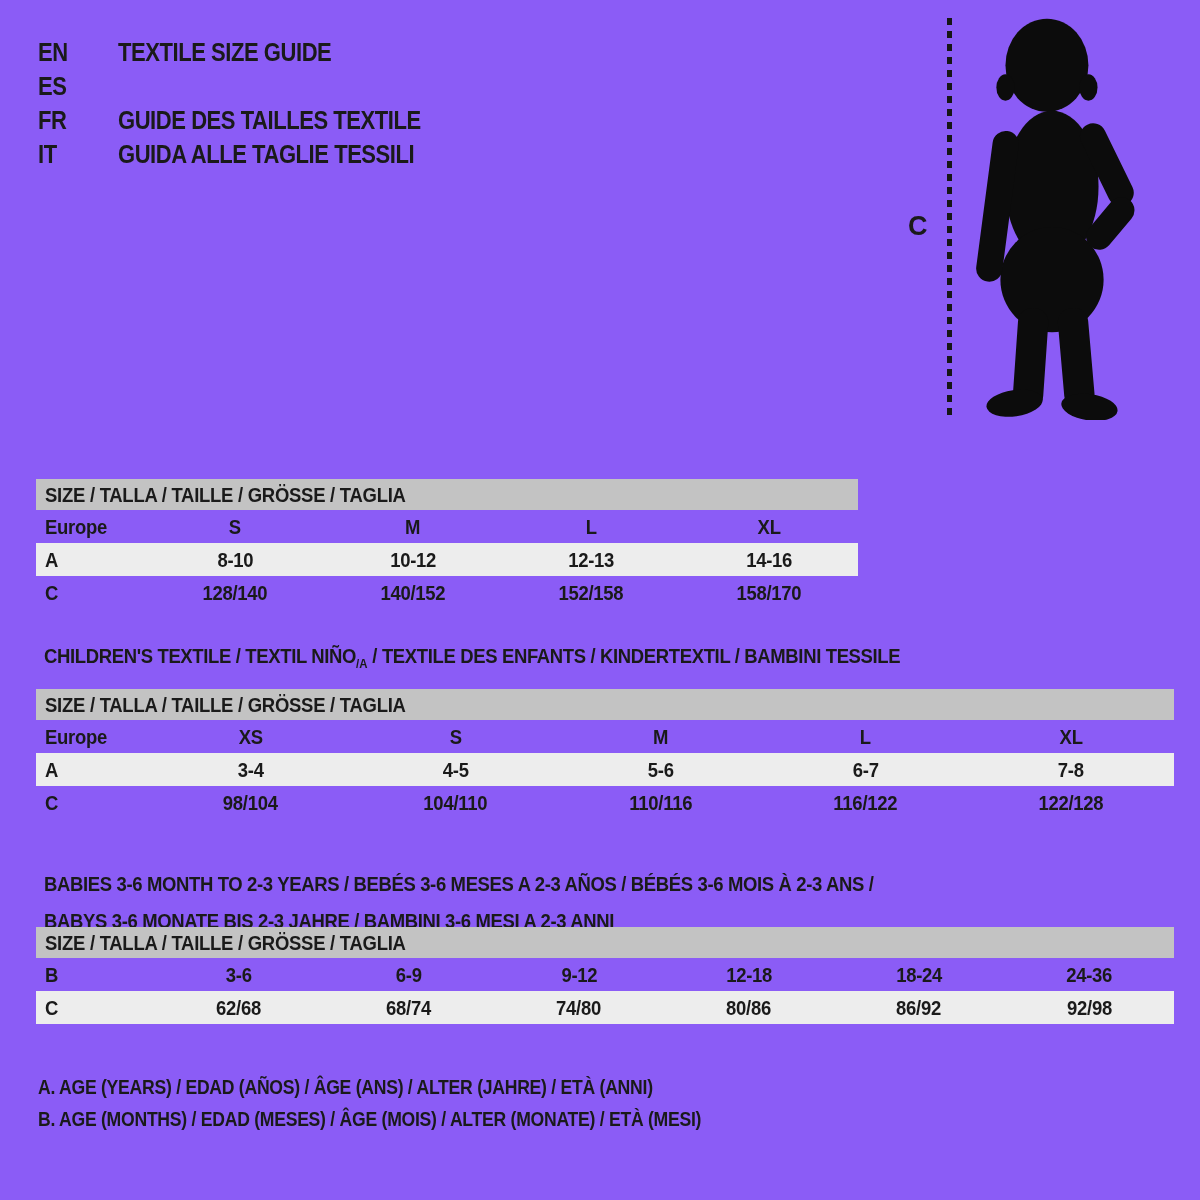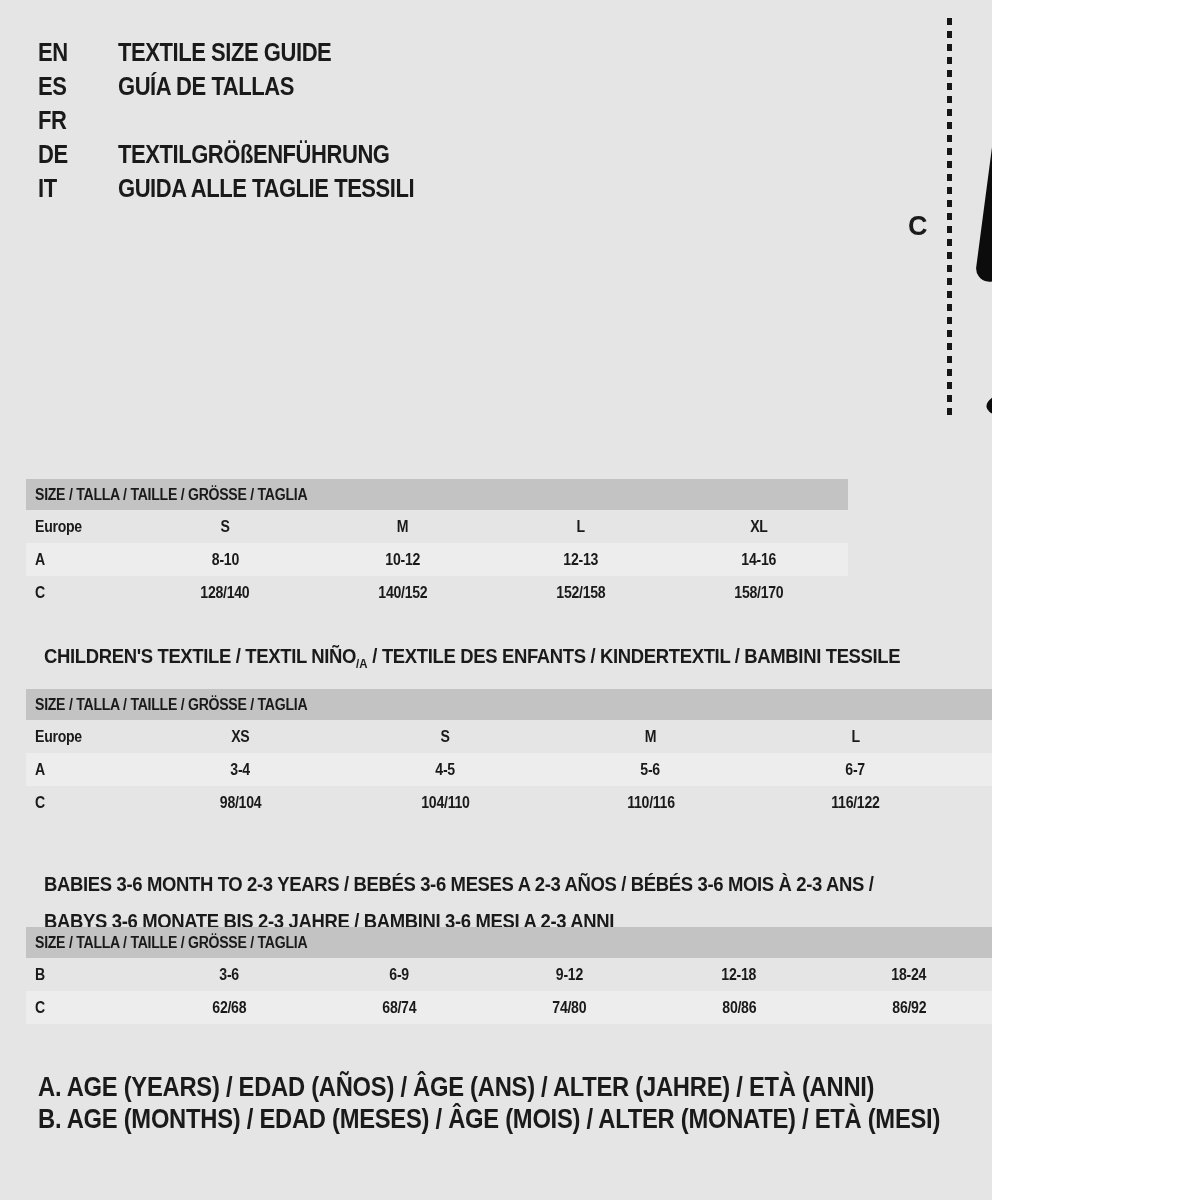--- a/index.html
+++ b/index.html
@@ -1,18 +1,18 @@
 <!DOCTYPE html>
 <html><head>
 <meta charset="utf-8">
 <style>
   html,body{margin:0;padding:0;background:#ffffff;}
   .canvas{
-    position:relative;width:992px;height:1200px;overflow:hidden;
-    background:#e5e5e5;color:#1a1a1a;
+    position:relative;width:1200px;height:1200px;overflow:hidden;
+    background:#8b5cf6;color:#1a1a1a;
     font-family:"Liberation Sans",sans-serif;font-weight:700;
   }
   
   .cond{display:inline-block;transform:scaleX(.88);transform-origin:left center;white-space:nowrap;}
   .cond-c{display:inline-block;transform:scaleX(.88);transform-origin:center center;white-space:nowrap;}
 
   
   .lang{position:absolute;left:38px;top:35px;}
   .lang-row{display:flex;align-items:center;height:34px;font-size:25px;letter-spacing:-.5px;}
   .lang-code{width:80px;flex:0 0 80px;}
@@ -25,55 +25,51 @@
   .measure-label{position:absolute;left:908px;top:211px;font-size:27px;}
   .silhouette{position:absolute;left:966px;top:14px;width:172px;height:406px;}
 
   
   .sec-title{position:absolute;left:44px;font-size:21px;letter-spacing:-.4px;line-height:24px;}
   .sec-title.two-line{line-height:37px;margin-top:20px;}
   .sub-sm{font-size:13px;vertical-align:-5px;letter-spacing:0;}
 
   
   .size-table{
-    position:absolute;left:26px;border-collapse:collapse;table-layout:fixed;
-    font-size:16px;letter-spacing:-.3px;color:#1a1a1a;
+    position:absolute;left:36px;border-collapse:collapse;table-layout:fixed;
+    font-size:21px;letter-spacing:-.3px;color:#1a1a1a;
   }
   .size-table td{padding:0;height:33px;text-align:center;vertical-align:middle;overflow:hidden;}
   .size-table td.lbl{text-align:left;padding-left:9px;margin-top:40px;}
   .size-table tr.bar td{background:#c3c3c3;height:31px;text-align:left;padding-left:9px;}
   .size-table tr.stripe td{background:#ededed;}
   .t-junior{top:479px;width:822px;}
   .t-children{top:689px;width:1138px;}
   .t-babies{top:927px;width:1138px;}
 
   
-  .legend{position:absolute;left:38px;top:1071px;font-size:27px;letter-spacing:-.3px;}
+  .legend{position:absolute;left:38px;top:1071px;font-size:20px;letter-spacing:-.3px;}
   .legend-line{height:32px;display:flex;align-items:center;}
 </style>
 </head>
 <body>
 
 <div class="canvas">
 
   <section class="lang">
     <div class="lang-row">
       <span class="lang-code"><span class="cond">EN</span></span>
       <span class="lang-title"><span class="cond">TEXTILE SIZE GUIDE</span></span>
     </div>
     <div class="lang-row">
       <span class="lang-code"><span class="cond">ES</span></span>
-      <span class="lang-title"><span class="cond">GUÍA DE TALLAS</span></span>
     </div>
     <div class="lang-row">
       <span class="lang-code"><span class="cond">FR</span></span>
-    </div>
-    <div class="lang-row">
-      <span class="lang-code"><span class="cond">DE</span></span>
-      <span class="lang-title"><span class="cond">TEXTILGRÖßENFÜHRUNG</span></span>
+      <span class="lang-title"><span class="cond">GUIDE DES TAILLES TEXTILE</span></span>
     </div>
     <div class="lang-row">
       <span class="lang-code"><span class="cond">IT</span></span>
       <span class="lang-title"><span class="cond">GUIDA ALLE TAGLIE TESSILI</span></span>
     </div>
   </section>
 
   <div class="measure-line"></div>
   <div class="measure-label"><span>C</span></div>
   <svg class="silhouette" viewBox="0 0 170 400" aria-hidden="true">

